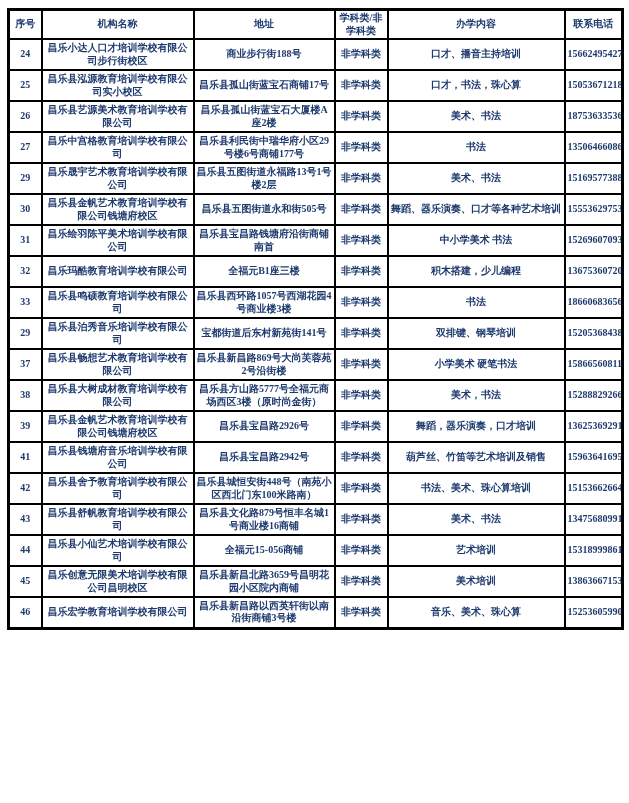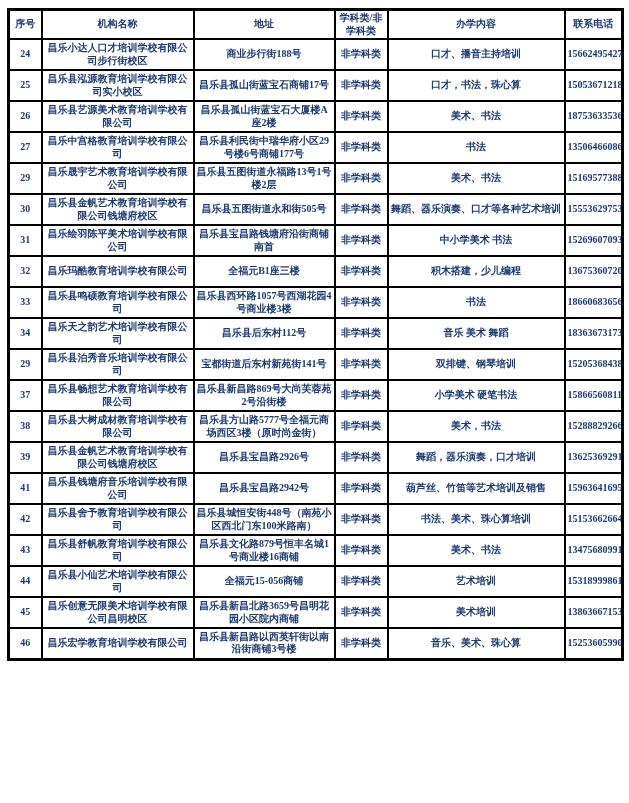--- a/index.html
+++ b/index.html
@@ -148,28 +148,20 @@
         </tr>
         <tr>
           <td class="seq-cell">33</td>
           <td class="name-cell">昌乐县鸣硕教育培训学校有限公司</td>
           <td class="address-cell">昌乐县西环路1057号西湖花园4号商业楼3楼</td>
           <td class="category-cell">非学科类</td>
           <td class="content-cell">书法</td>
           <td class="phone-cell">18660683656</td>
         </tr>
         <tr>
-          <td class="seq-cell">34</td>
-          <td class="name-cell">昌乐天之韵艺术培训学校有限公司</td>
-          <td class="address-cell">昌乐县后东村112号</td>
-          <td class="category-cell">非学科类</td>
-          <td class="content-cell">音乐 美术 舞蹈</td>
-          <td class="phone-cell">18363673173</td>
-        </tr>
-        <tr>
           <td class="seq-cell">29</td>
           <td class="name-cell">昌乐县泊秀音乐培训学校有限公司</td>
           <td class="address-cell">宝都街道后东村新苑街141号</td>
           <td class="category-cell">非学科类</td>
           <td class="content-cell">双排键、钢琴培训</td>
           <td class="phone-cell">15205368438</td>
         </tr>
         <tr>
           <td class="seq-cell">37</td>
           <td class="name-cell">昌乐县畅想艺术教育培训学校有限公司</td>

